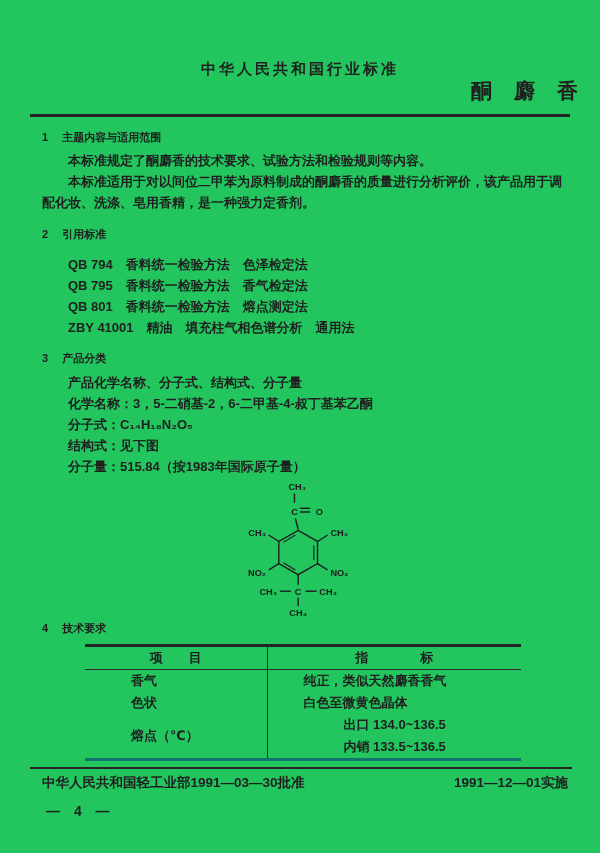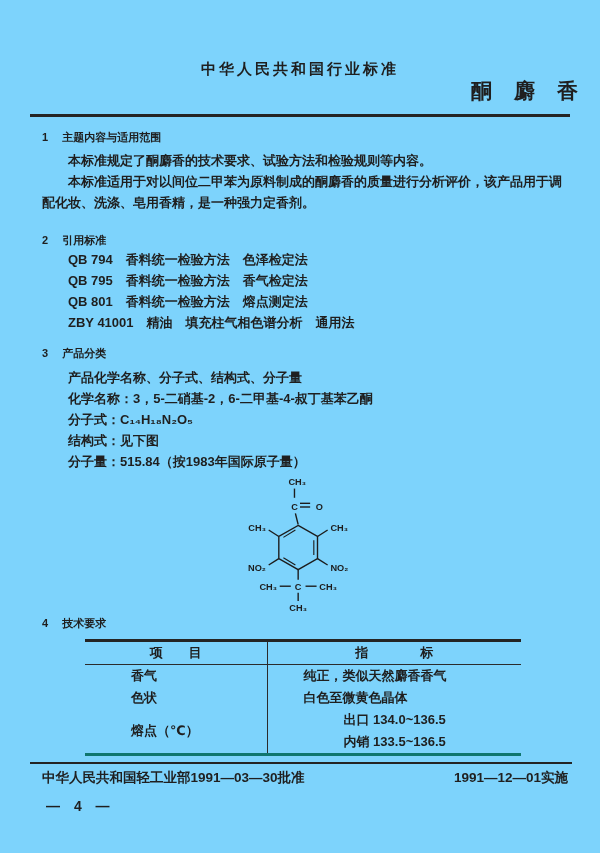--- a/index.html
+++ b/index.html
@@ -1,33 +1,33 @@
 <!DOCTYPE html>
 <html><head>
 <meta charset="utf-8">
 <style>
   * { margin:0; padding:0; box-sizing:border-box; }
   html,body { background:#e9e9e6; }
   .page {
     width:600px; height:853px; margin:0 auto; position:relative; overflow:hidden;
-    background:#7dd3fc; color:#1f1f1f; font-weight:bold;
+    background:#22c55e; color:#1f1f1f; font-weight:bold;
     font-family:"Liberation Sans","DejaVu Sans",sans-serif;
   }
   .org-line { padding-top:60px; text-align:center; font-size:15px; letter-spacing:3px; line-height:17px; }
   .std-no   { margin-top:3px; text-align:right; padding-right:80px; font-size:13.5px; letter-spacing:1px; line-height:15px; }
   .doc-title{ margin-top:2px; text-align:right; font-size:21px; letter-spacing:22px; text-indent:22px; line-height:24px; }
   .main-rule{ border:none; border-top:3px solid #242424; margin:11px 30px 0 30px; }
 
   .sec-head { margin:12px 36px 0 42px; font-size:11px; line-height:17px; }
   .sec-no   { display:inline-block; margin-right:14px; }
 
   .para     { margin:4px 38px 0 42px; font-size:13px; line-height:21px; text-indent:2em; text-align:justify; }
   .para + .para { margin-top:0; }
 
-  .ref-list { margin-top:0; }
+  .ref-list { margin-top:11px; }
   .ref-item, .s3-line { margin-left:68px; font-size:13px; line-height:21px; }
   .s3-block { margin-top:5px; }
 
   .structure-wrap { text-align:center; margin-top:0; height:140px; }
   .structure-wrap svg { display:inline-block; }
   .bond { stroke:#1c1c1c; stroke-width:1.5; fill:none; }
   .bond.thin { stroke-width:1.2; }
   .st { font:bold 10px "Liberation Sans","DejaVu Sans",sans-serif; fill:#1c1c1c; }
 
   .spec-table { border-collapse:collapse; margin:7px 0 0 85px; width:436px;
@@ -50,21 +50,21 @@
   <div class="org-line">中华人民共和国行业标准</div>
   <div class="doc-title">酮麝香</div>
   <hr class="main-rule">
 
   <div class="sec-head">
     <span class="sec-no">1</span><span>主题内容与适用范围</span>
   </div>
   <p class="para">本标准规定了酮麝香的技术要求、试验方法和检验规则等内容。</p>
   <p class="para">本标准适用于对以间位二甲苯为原料制成的酮麝香的质量进行分析评价，该产品用于调配化妆、洗涤、皂用香精，是一种强力定香剂。</p>
 
-  <div class="sec-head" style="margin-top:19px;">
+  <div class="sec-head" style="margin-top:13px;">
     <span class="sec-no">2</span><span>引用标准</span>
   </div>
   <div class="ref-list">
     <div class="ref-item">QB 794　香料统一检验方法　色泽检定法</div>
     <div class="ref-item">QB 795　香料统一检验方法　香气检定法</div>
     <div class="ref-item">QB 801　香料统一检验方法　熔点测定法</div>
     <div class="ref-item">ZBY 41001　精油　填充柱气相色谱分析　通用法</div>
   </div>
 
   <div class="sec-head">

